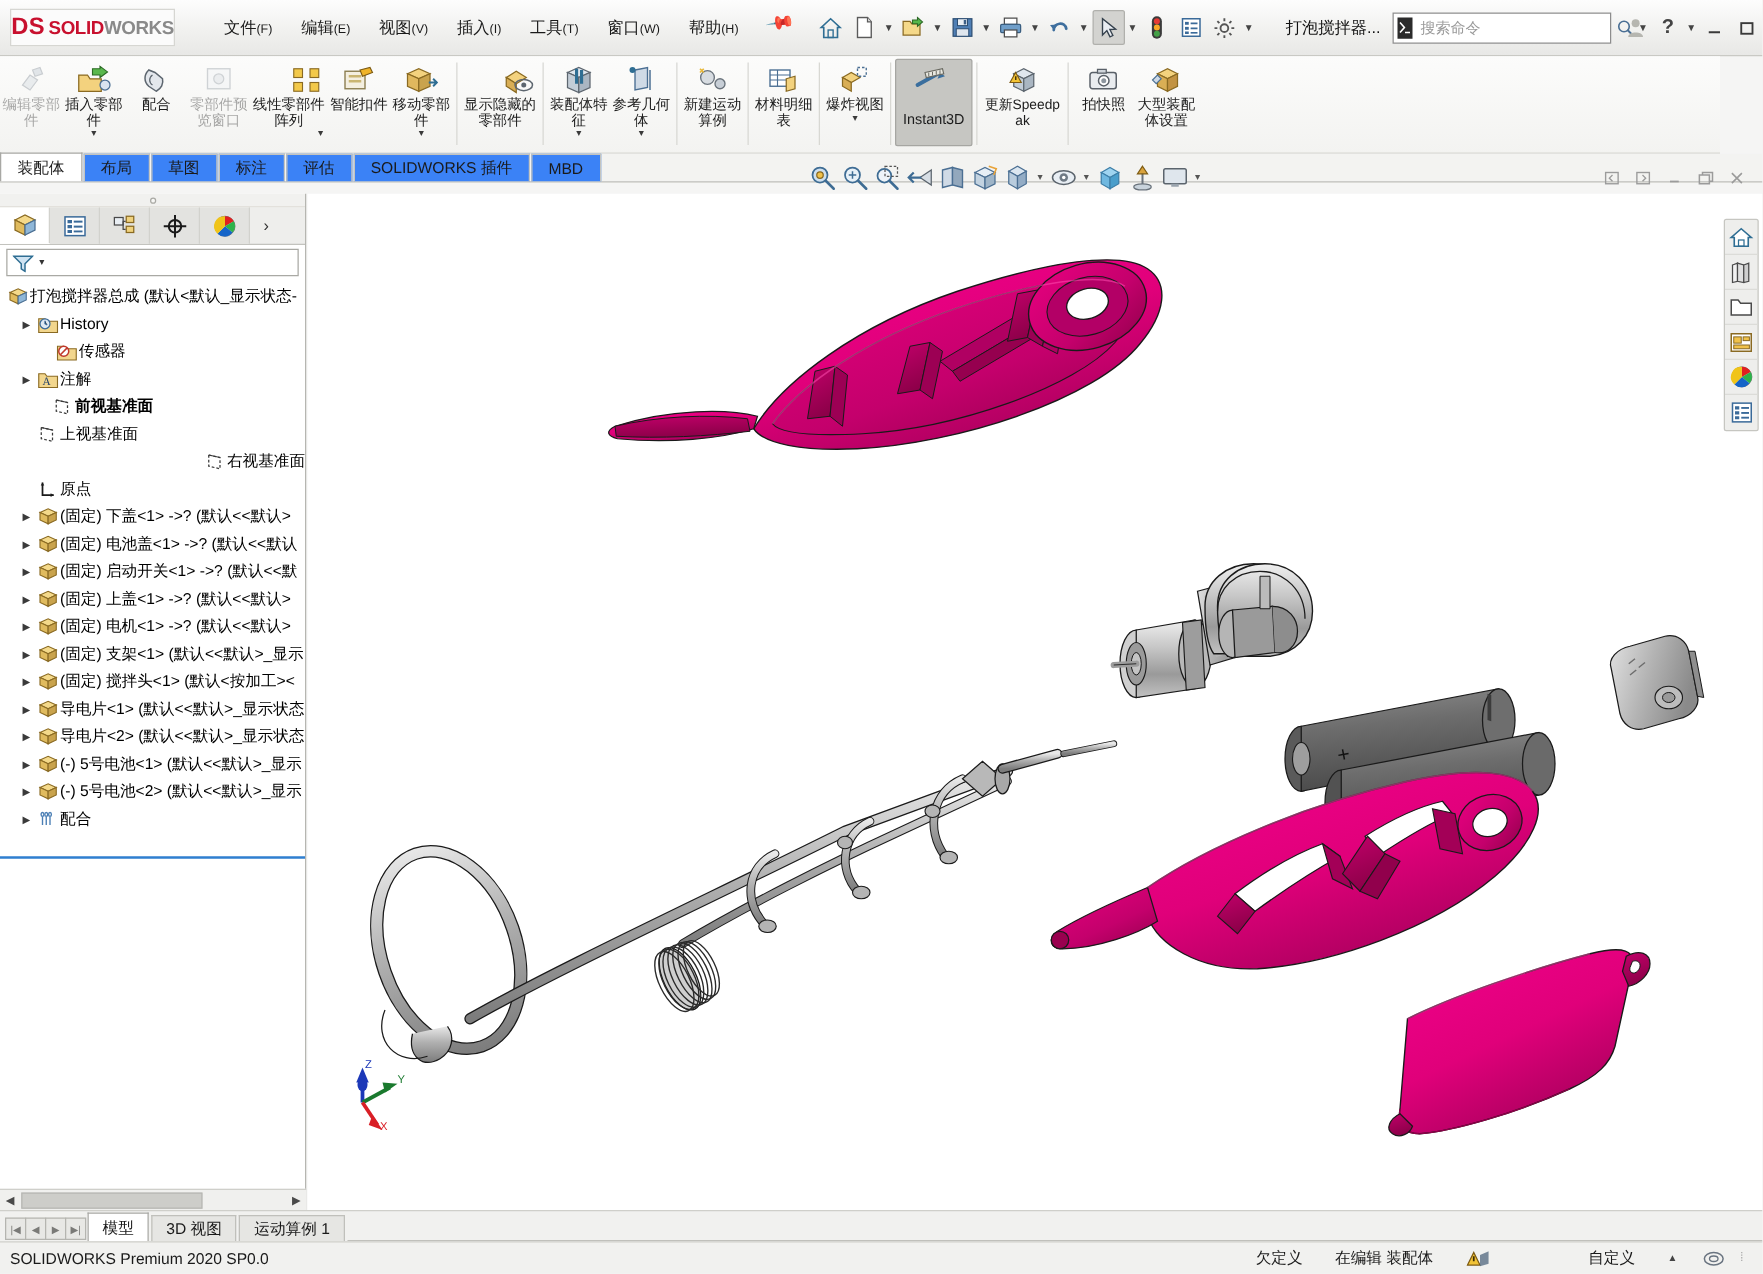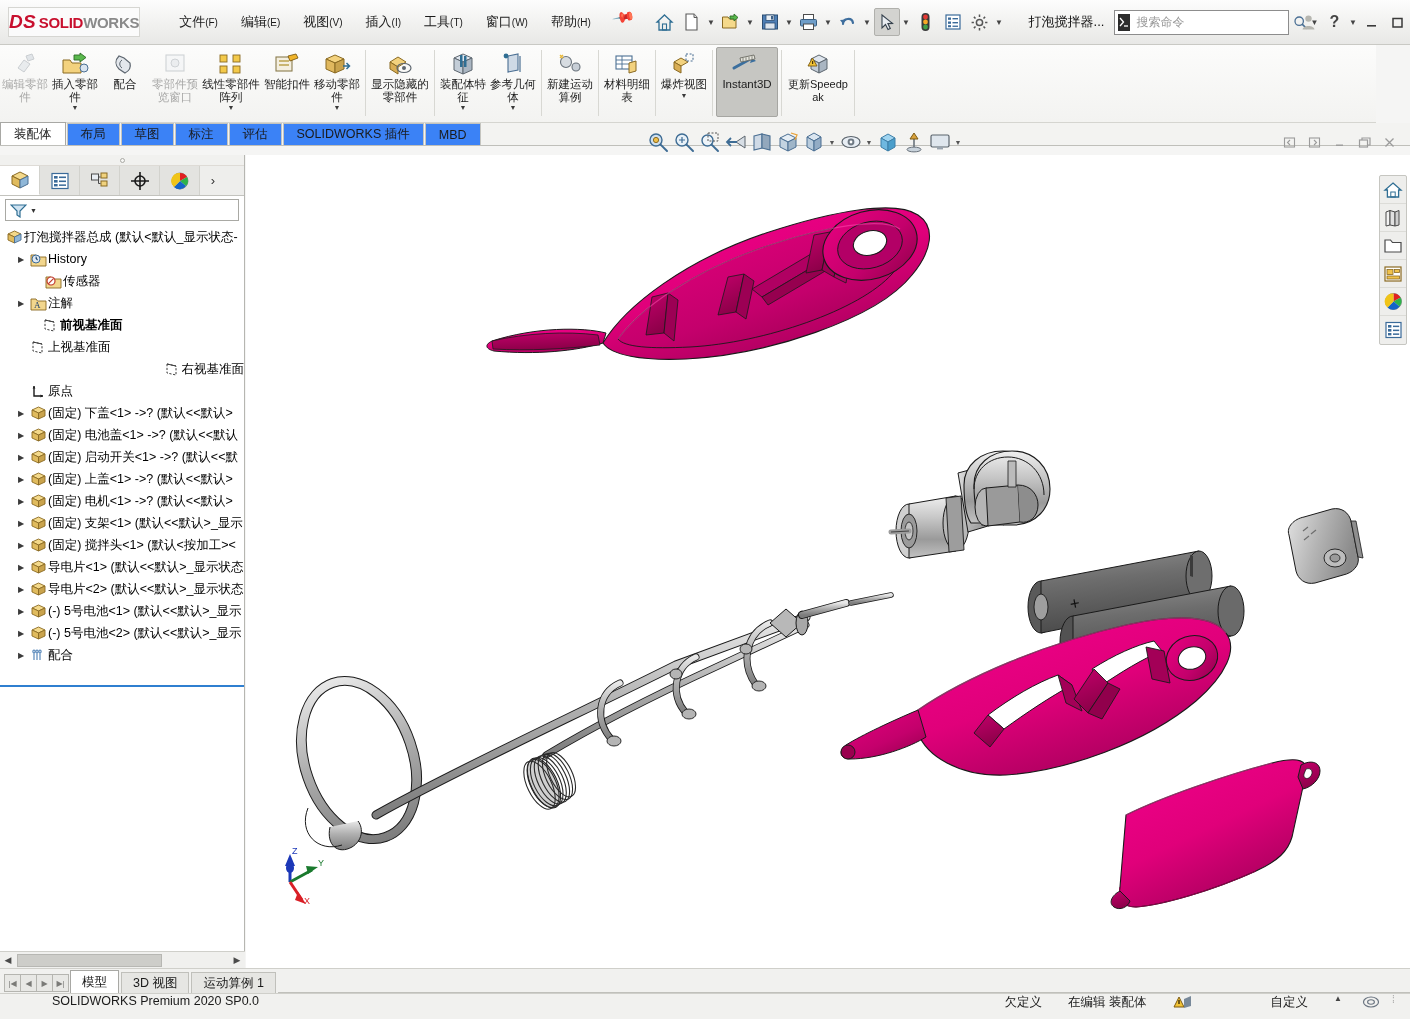--- a/index.html
+++ b/index.html
@@ -19,21 +19,21 @@
     background: linear-gradient(to bottom, #fdfdfd 0%, #f1f1ef 55%, #e8e8e6 100%);
     border-bottom: 1px solid #c9c9c4;
     display: flex; align-items: center;
   }
   .sw-logo {
     width: 152px; height: 30px; margin-left: 8px;
     border: 1px solid #d6d6d2; background: #fbfbfb;
     display: flex; align-items: center; justify-content: center;
     letter-spacing: .2px;
   }
-  .sw-logo .ds { color: #c8102e; font-weight: bold; font-size: 19px; font-style: italic; margin-right: 3px; }
+  .sw-logo .ds { color: #c8102e; font-weight: bold; font-size: 19px; margin-right: 3px; }
   .sw-logo .solid { color: #c8102e; font-weight: bold; font-size: 15px; letter-spacing: -0.3px;}
   .sw-logo .works { color: #8a8a8a; font-weight: bold; font-size: 15px; letter-spacing: -0.3px;}
 
   .menu { display: flex; align-items: flex-start; margin-left: 30px; gap: 5px; }
   .menu-item {
     padding: 4px 9px; font-size: 13px; color: #1a1a1a; white-space: nowrap; cursor: default;
   }
   .menu-item .mn { font-size: 10px; }
   .pin-icon { margin-left: 10px; color: #2a6496; font-size: 15px; transform: rotate(35deg); cursor: pointer;}
 
@@ -76,21 +76,21 @@
   }
   .rgroup { display: flex; align-items: flex-start; height: 74px; }
   .rsep { width: 1px; height: 66px; background: #d8d8d3; margin: 3px 3px 0 3px; }
   .rbtn {
     width: 50px; min-height: 70px; display: flex; flex-direction: column; align-items: center;
     padding: 3px 1px 0 1px; cursor: pointer; border: 1px solid transparent; border-radius: 2px;
     text-align: center;
   }
   .rbtn.active { background: #c6c6c2; border: 1px solid #a6a6a2; }
   .rbtn.disabled { opacity: .38; cursor: default; }
-  .rbtn.wide { width: 62px; }
+  .rbtn.wide { width: 62px; align-items: flex-end; }
   .rbtn .ico { height: 26px; display:flex; align-items:center; justify-content:center; }
   .rbtn .lbl { font-size: 11.5px; line-height: 12.5px; color: #1c1c1c; margin-top: 1px; word-break: break-all; }
   .rbtn .lbl.lat { font-size: 11.5px; }
   .rbtn .dd { font-size: 7px; color: #3a3a3a; margin-top: 1px; }
 
   
   .cmdtabs {
     position: absolute; top: 123px; left: 0; width: 1410px; height: 23px;
     background: #f3f3f1; display: flex; align-items: flex-end;
     border-bottom: 1px solid #bfbfba;
@@ -191,21 +191,21 @@
     height: 21px; padding: 0 11px; display:flex; align-items:center; font-size:12.5px;
     border: 1px solid #c0c0bb; border-bottom:none; background:#e6e6e3; margin-left:2px;
     cursor:pointer; color:#1a1a1a;
   }
   .btab.active { background:#fff; height:23px; border-color:#a8a8a4; }
   .btab-filler { flex:1; border-bottom:1px solid #c0c0bb; height:1px; margin-left:2px; }
 
   .statusbar {
     position: absolute; bottom: 0; left: 0; width: 1410px; height: 26px;
     background: #f1f1ef; border-top: 1px solid #cfcfca;
-    display: flex; font-size: 12.5px; color: #1a1a1a; padding-left: 44px;
+    display: flex; align-items: center; font-size: 12.5px; color: #1a1a1a;
   }
   .sb-left { margin-left: 8px; }
   .sb-spacer { flex: 1; }
   .sb-item { margin-right: 26px; white-space: nowrap; }
   .sb-caret { font-size: 8px; color:#444; margin-right: 20px; cursor:pointer;}
   .sb-grip { width:14px; margin-right:4px; color:#aaa; font-size:10px;}
 
   svg { display: block; }
 </style>
 </head>
@@ -525,21 +525,21 @@
             </svg>
         </div>
         <div class="lbl">爆炸视图</div>
         <div class="dd">▼</div>
       </div>
     </div>
 
     <div class="rsep"></div>
 
     <div class="rgroup">
-      <div class="rbtn active" style="width:62px;">
+      <div class="rbtn active" style="width:62px;gap:12px;">
         <div class="ico">
           <svg width="34" height="24" viewBox="0 0 34 24">
               <path d="M4 16 L22 6" stroke="#3b6f9e" stroke-width="3" stroke-linecap="round"></path>
               <path d="M22 6 L26 9 L20 11 Z" fill="#3b6f9e"></path>
               <path d="M10 6 L24 3 L25 7 L11 10 Z" fill="#e8e8e0" stroke="#6a6a62" stroke-width=".9"></path>
               <path d="M13 6 V9 M16 5.4 V8.4 M19 4.8 V7.8 M22 4.2 V7.2" stroke="#6a6a62" stroke-width=".8"></path>
             </svg>
         </div>
         <div class="lbl lat">Instant3D</div>
       </div>
@@ -557,20 +557,44 @@
               <path d="M3 14 L7.5 6 L12 14 Z" fill="#f2c335" stroke="#7d5b13" stroke-width=".9"></path>
               <rect x="7" y="9" width="1.2" height="3" fill="#4a3608"></rect>
             </svg>
         </div>
         <div class="lbl lat" style="font-size:11px;">更新Speedpak</div>
       </div>
     </div>
 
     <div class="rsep"></div>
 
+    <div class="rgroup">
+      <div class="rbtn">
+        <div class="ico">
+          <svg width="26" height="22" viewBox="0 0 26 22">
+              <rect x="2" y="5" width="21" height="13" rx="2" fill="#e9ecef" stroke="#5a6169" stroke-width="1.2"></rect>
+              <rect x="8" y="2.5" width="7" height="3" fill="#cfd5db" stroke="#5a6169" stroke-width="1"></rect>
+              <circle cx="13" cy="11.5" r="4.2" fill="#fff" stroke="#5a6169" stroke-width="1.2"></circle>
+              <circle cx="13" cy="11.5" r="2" fill="#8d969f"></circle>
+            </svg>
+        </div>
+        <div class="lbl">拍快照</div>
+      </div>
+      <div class="rbtn">
+        <div class="ico">
+          <svg width="26" height="24" viewBox="0 0 26 24">
+              <path d="M6 7 L14 3 L22 7 L14 11 Z" fill="#f3d27e" stroke="#8a6a22" stroke-width="1"></path>
+              <path d="M6 7 V17 L14 21 V11 Z" fill="#d9ae55" stroke="#8a6a22" stroke-width="1"></path>
+              <path d="M22 7 V17 L14 21 V11 Z" fill="#c29343" stroke="#8a6a22" stroke-width="1"></path>
+              <path d="M2 12 L6 8 L9 11 L5 15 Z" fill="#cfdae6" stroke="#4b6f93" stroke-width=".9"></path>
+            </svg>
+        </div>
+        <div class="lbl">大型装配体设置</div>
+      </div>
+    </div>
   </div>
 
   <div class="cmdtabs">
     <div class="ctab active">
         <span>装配体</span>
       </div>
     <div class="ctab">
         <span>布局</span>
       </div>
     <div class="ctab">

